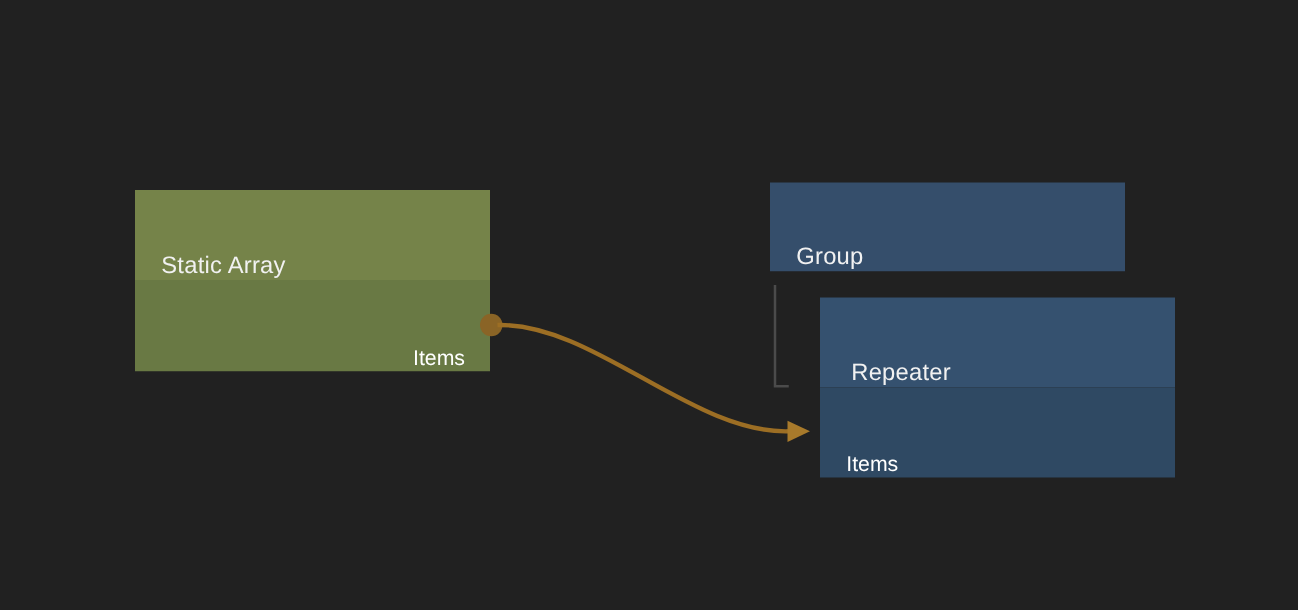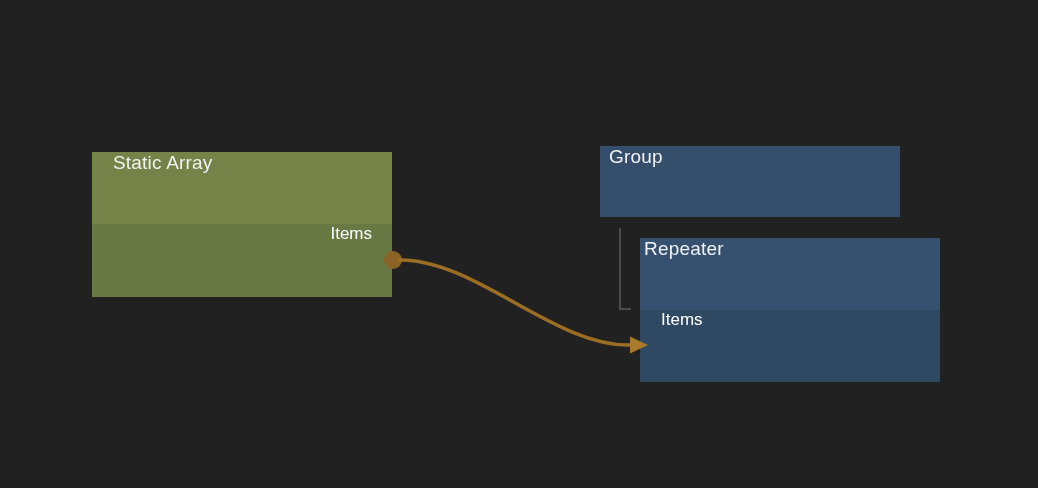--- a/index.html
+++ b/index.html
@@ -7,22 +7,23 @@
     position: relative;
     width: 1038px;
     height: 488px;
     background: #212121;
     overflow: hidden;
     font-family: "Liberation Sans", sans-serif;
   }
   .node { position: absolute; }
   .node-header, .node-body-row {
     display: flex;
-    align-items: flex-start;
+    align-items: flex-end;
     box-sizing: border-box;
+    margin-left: 16px;
   }
   .node-title {
     color: #f1f1f1;
     font-size: 19px;
     font-weight: 400;
     letter-spacing: 0.2px;
   }
   .port-label {
     color: #ffffff;
     font-size: 17px;
@@ -39,25 +40,25 @@
   .port-dot {
     position: absolute;
     left: 384px; top: 251px;
     width: 18px; height: 18px;
     border-radius: 50%;
     background: #8a6426;
   }
 
   
   #node-group { left: 600px; top: 146px; width: 300px; height: 71px; }
-  #node-group .node-header { height: 71px; background: #354e6b; padding-left: 9px; }
+  #node-group .node-header { height: 71px; background: #354e6b; padding-left: 21px; }
 
   
   #node-repeater { left: 640px; top: 238px; width: 300px; height: 144px; }
-  #node-repeater .node-header { height: 72px; background: #35516f; padding-left: 4px; }
+  #node-repeater .node-header { height: 72px; background: #35516f; padding-left: 25px; }
   #node-repeater .node-body-row {
     height: 72px; background: #2f4963;
     justify-content: flex-start; padding-left: 21px;
   }
 
   
   #edge-layer {
     position: absolute;
     left: 0; top: 0;
     width: 1038px; height: 488px;

